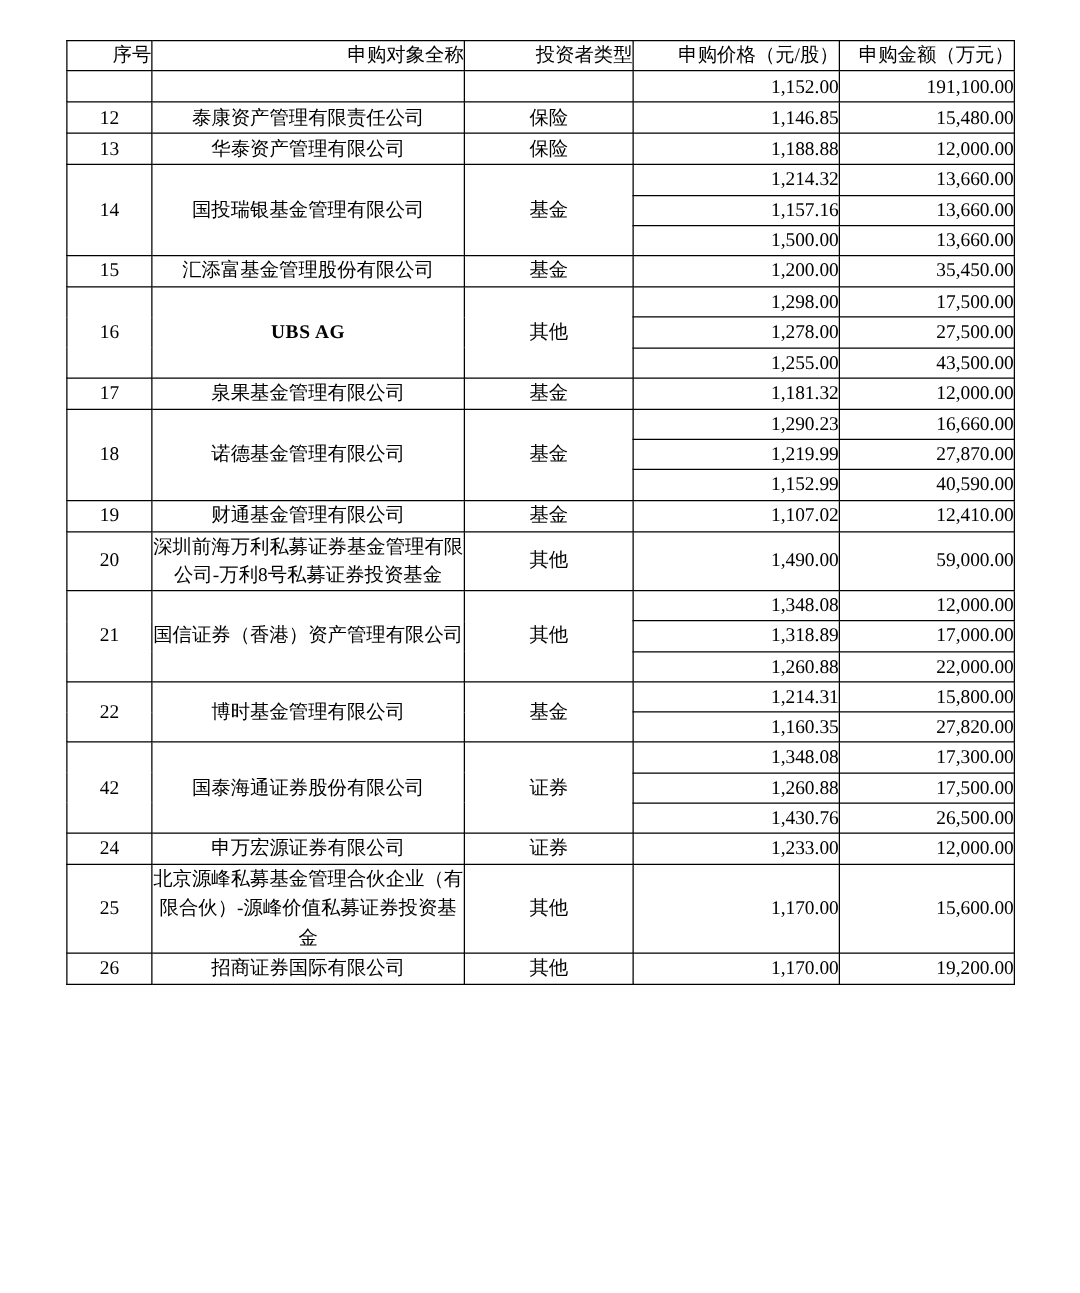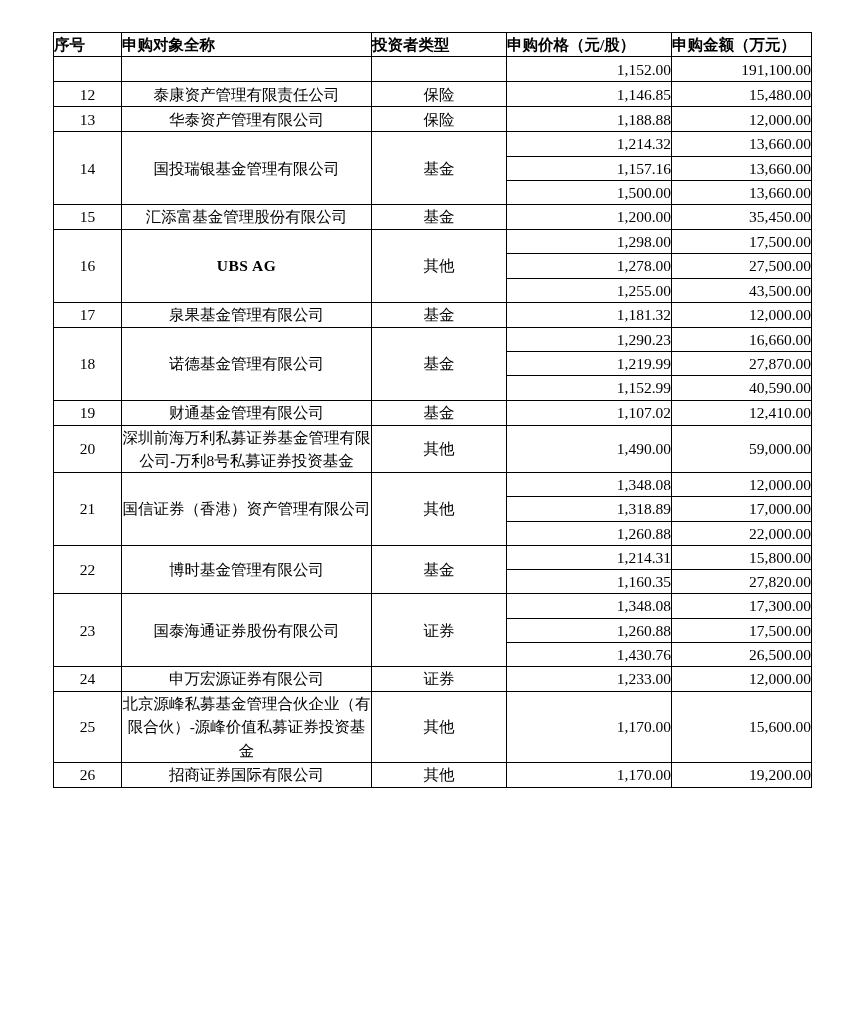--- a/index.html
+++ b/index.html
@@ -37,22 +37,22 @@
 
   table.subscription-table th,
   table.subscription-table td {
     border: 1px solid #000000;
     padding: 0;
     vertical-align: middle;
     font-size: 15.5px;
     line-height: 1.5;
   }
   thead th {
-    text-align: left;
-    font-weight: bold;
+    text-align: right;
+    font-weight: normal;
     padding: 10px 4px;
     font-size: 16px;
     line-height: 1.45;
   }
   td.seq {
     text-align: center;
     font-size: 15.5px;
     padding: 6px 2px;
     margin-top: 20px;
   }
@@ -216,21 +216,21 @@
           <td class="name" rowspan="2">博时基金管理有限公司</td>
           <td class="type" rowspan="2">基金</td>
           <td class="price">1,214.31</td>
           <td class="amount">15,800.00</td>
         </tr>
         <tr>
           <td class="price">1,160.35</td>
           <td class="amount">27,820.00</td>
         </tr>
         <tr>
-          <td class="seq" rowspan="3">23</td>
+          <td class="seq" rowspan="3">42</td>
           <td class="name" rowspan="3">国泰海通证券股份有限公司</td>
           <td class="type" rowspan="3">证券</td>
           <td class="price">1,348.08</td>
           <td class="amount">17,300.00</td>
         </tr>
         <tr>
           <td class="price">1,260.88</td>
           <td class="amount">17,500.00</td>
         </tr>
         <tr>

